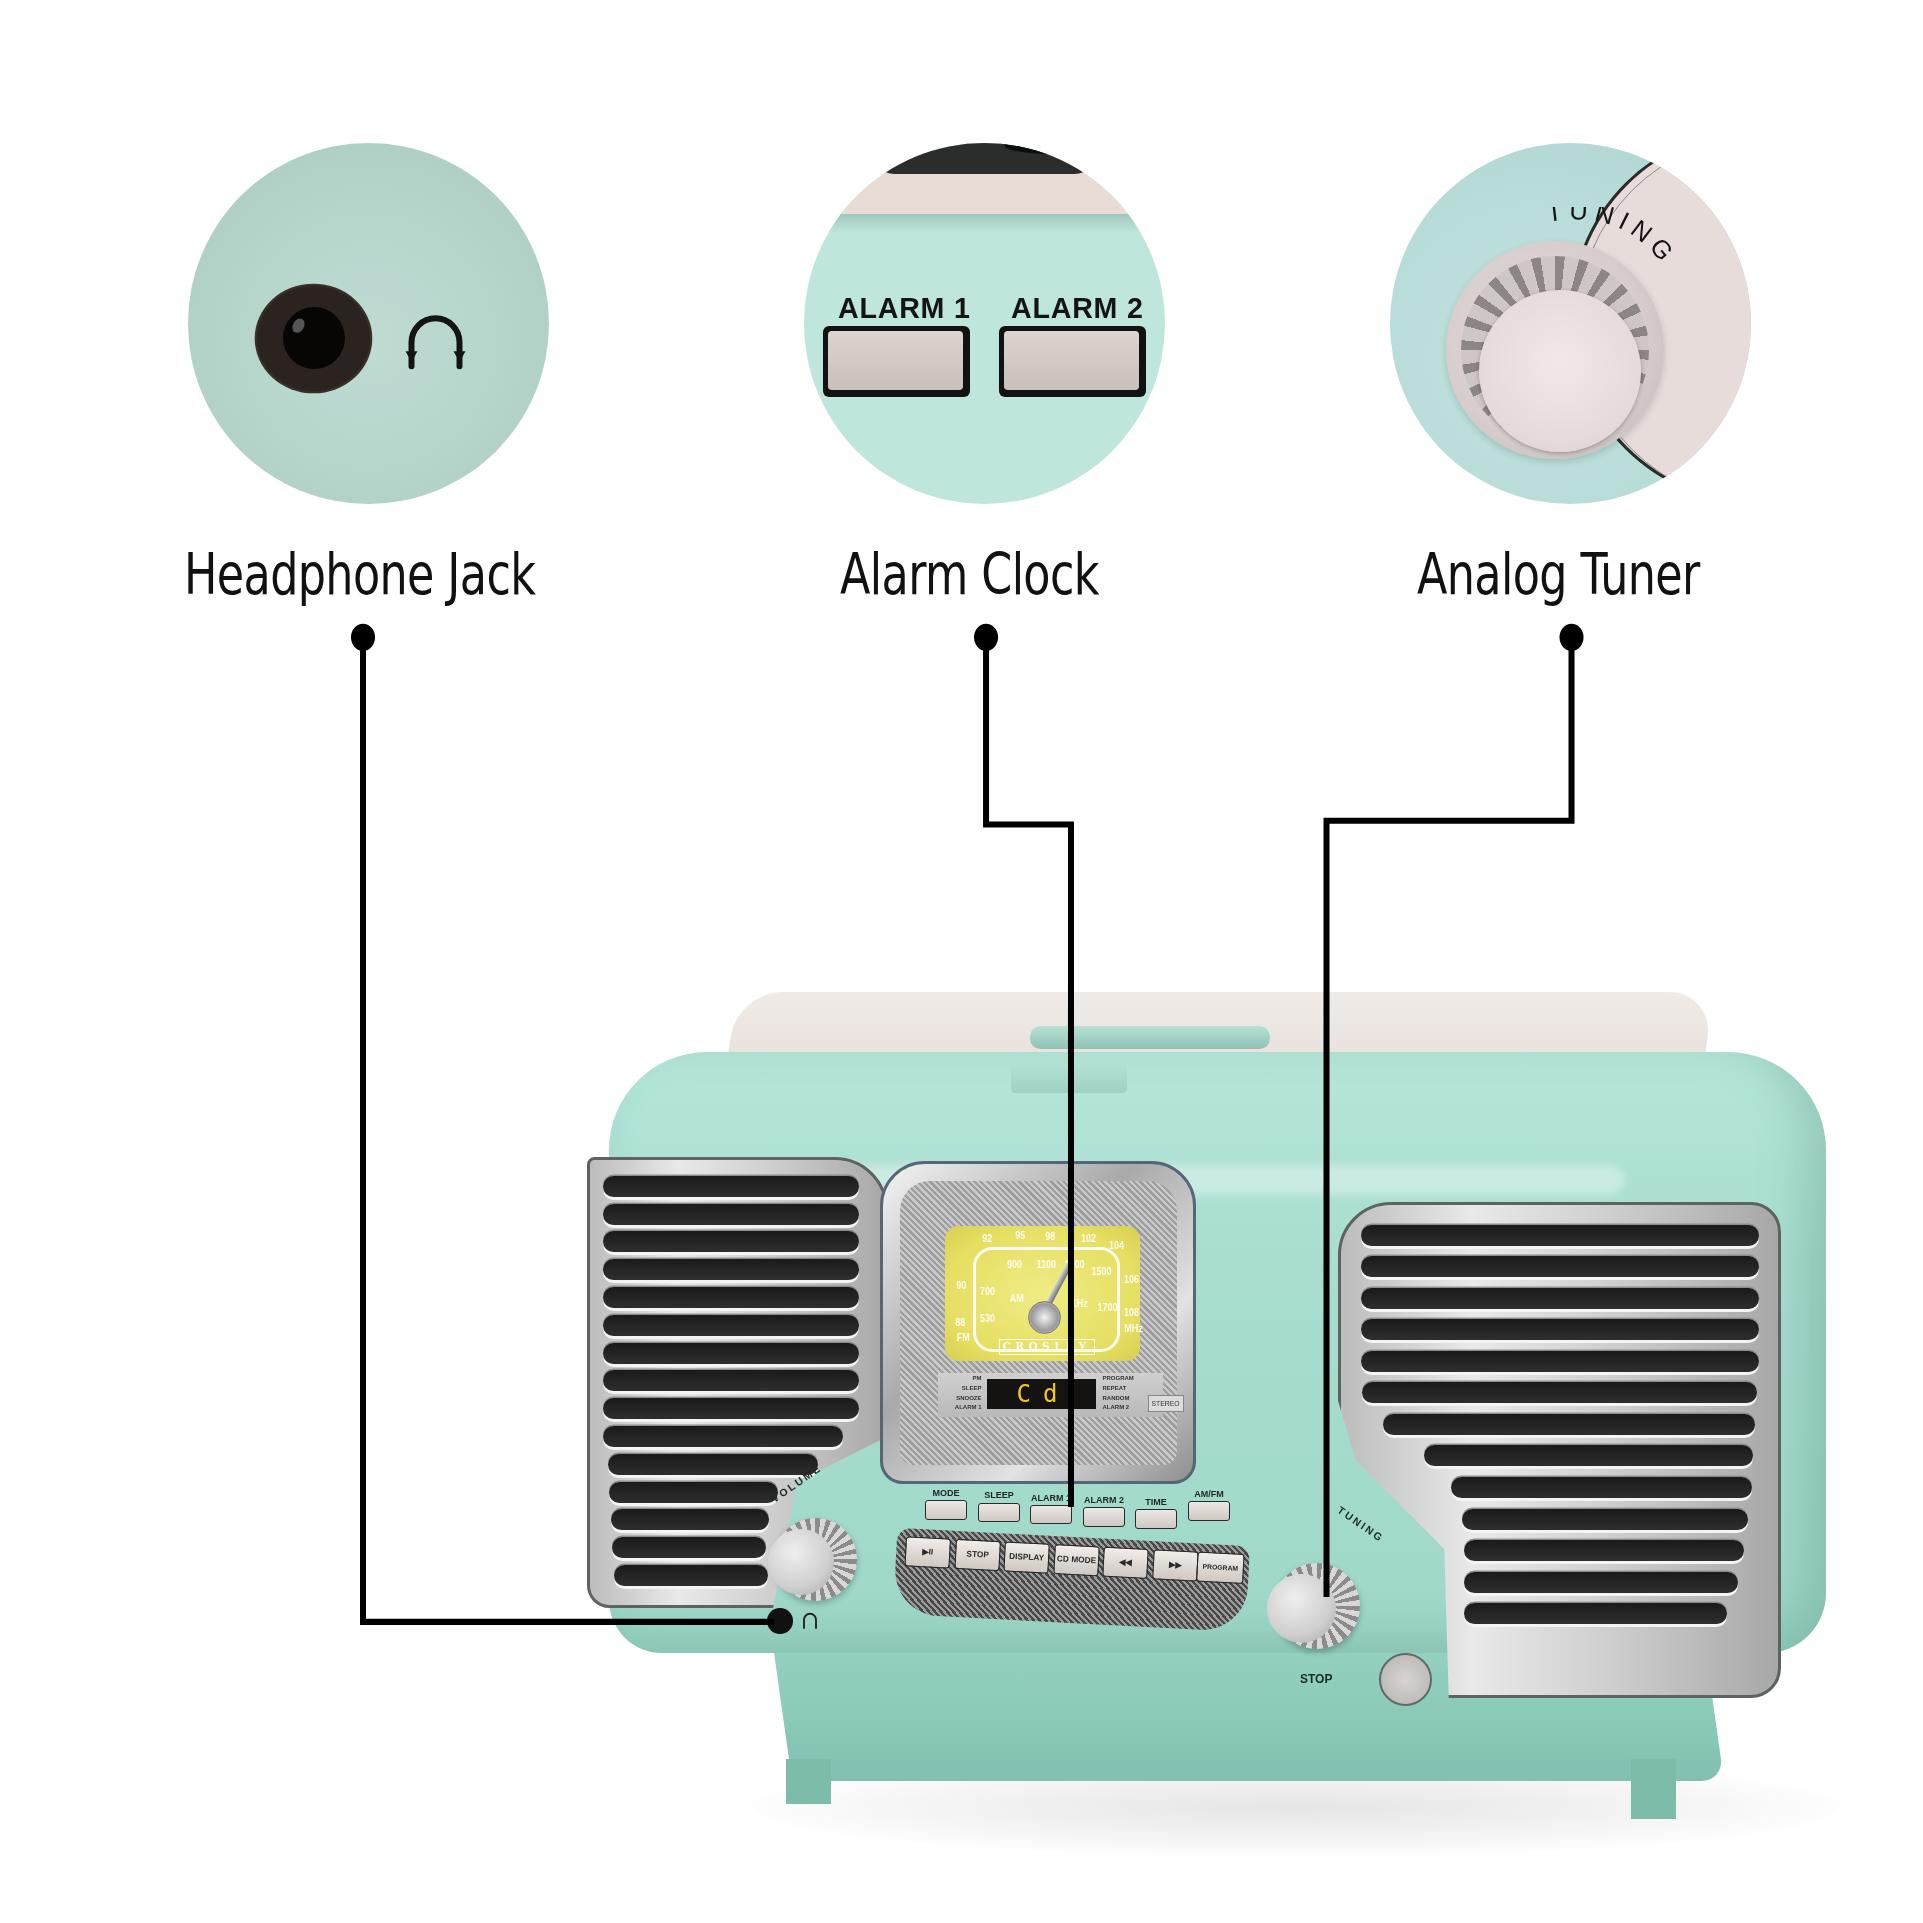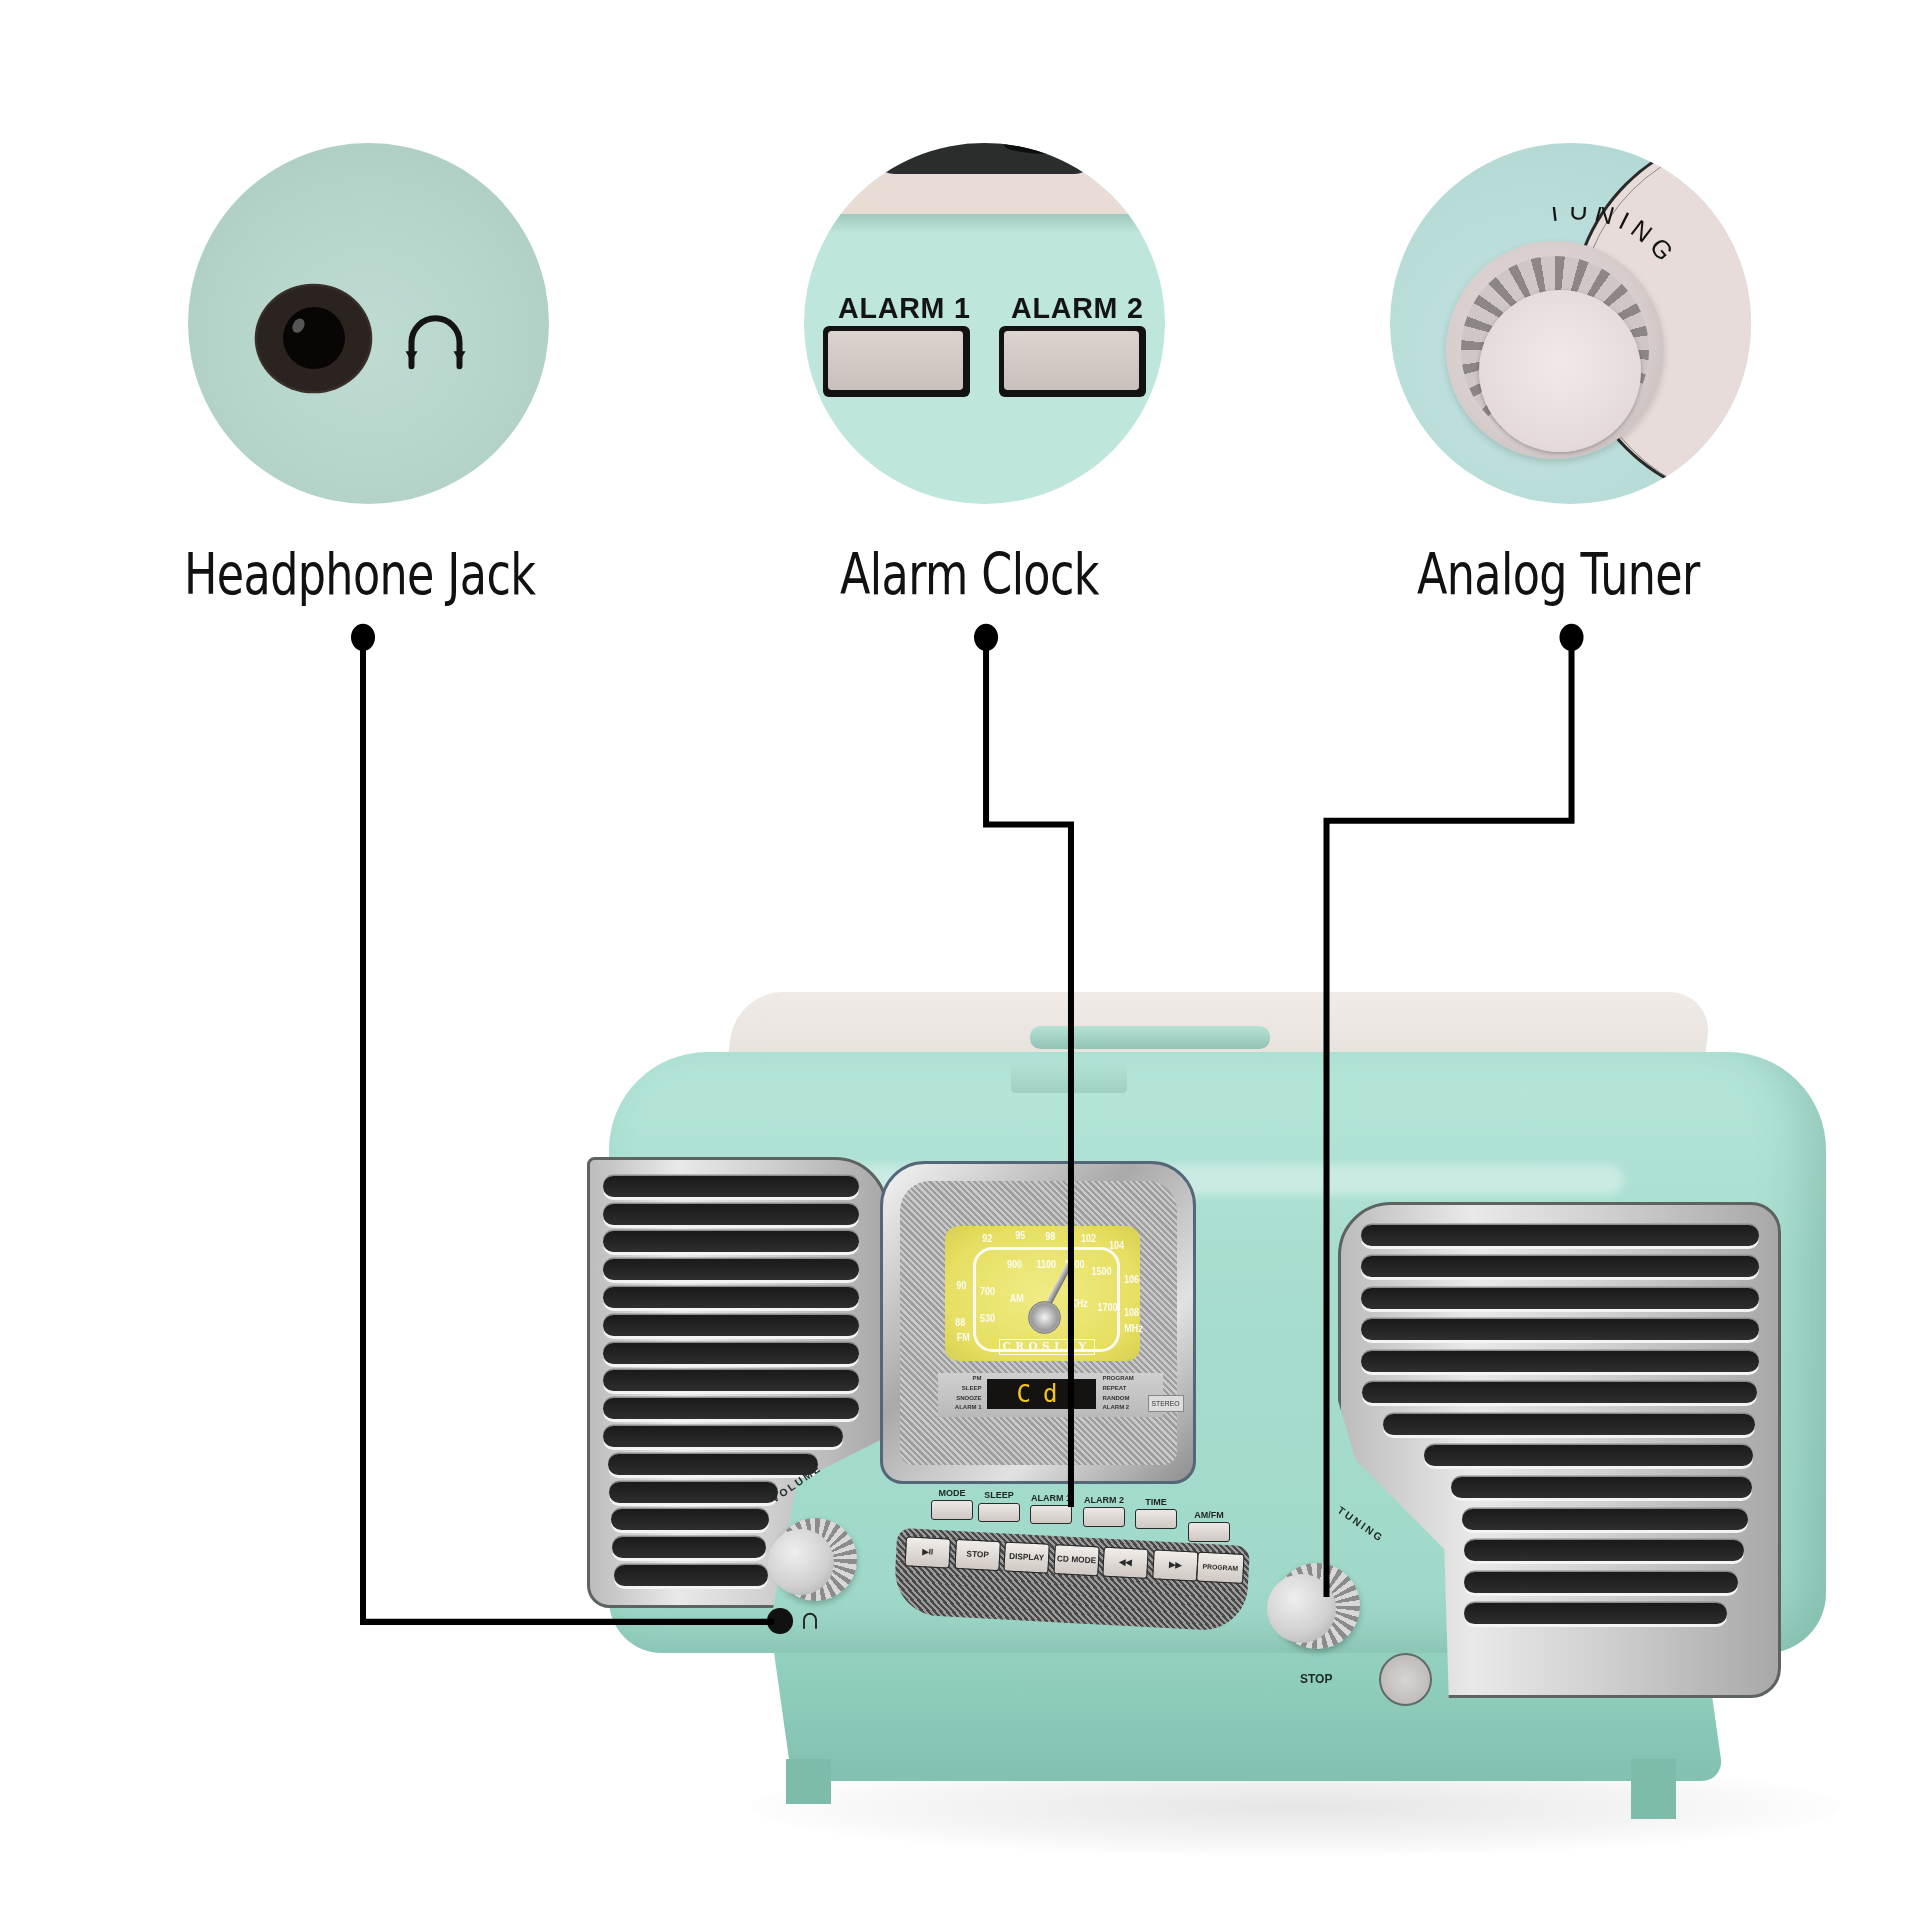--- a/index.html
+++ b/index.html
@@ -246,41 +246,41 @@
           <div>REPEAT</div>
           <div>RANDOM</div>
           <div>ALARM 2</div>
         </div>
         <div class="stereo-badge">STEREO</div>
       </div>
     </div>
   </div>
 
   <div class="ctl-row">
-    <div class="ctl" style="left:6px;top:0">
+    <div class="ctl" style="left:0;top:0">
         <span class="ctl-lbl">MODE</span>
         <span class="ctl-btn"></span>
       </div>
     <div class="ctl" style="left:53px;top:2.3px">
         <span class="ctl-lbl">SLEEP</span>
         <span class="ctl-btn"></span>
       </div>
     <div class="ctl" style="left:105px;top:4.5px">
         <span class="ctl-lbl">ALARM 1</span>
         <span class="ctl-btn"></span>
       </div>
     <div class="ctl" style="left:158px;top:6.8px">
         <span class="ctl-lbl">ALARM 2</span>
         <span class="ctl-btn"></span>
       </div>
     <div class="ctl" style="left:210px;top:9px">
         <span class="ctl-lbl">TIME</span>
         <span class="ctl-btn"></span>
       </div>
-    <div class="ctl" style="left:263px;top:22px">
+    <div class="ctl" style="left:263px;top:1px">
         <span class="ctl-lbl">AM/FM</span>
         <span class="ctl-btn"></span>
       </div>
   </div>
 
   <div class="cd-panel">
     <div class="cd-btn" style="left:9px">▶II</div>
     <div class="cd-btn" style="left:59px">STOP</div>
     <div class="cd-btn" style="left:108px">DISPLAY</div>
     <div class="cd-btn" style="left:158px">CD MODE</div>

